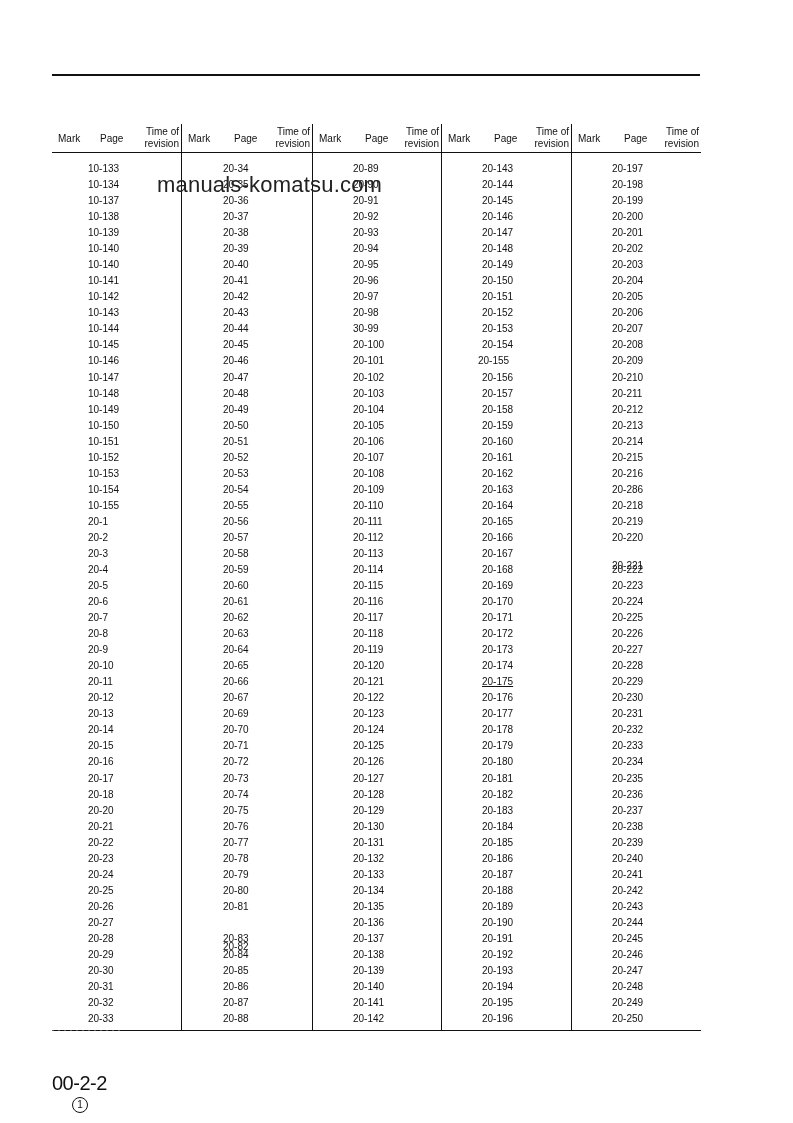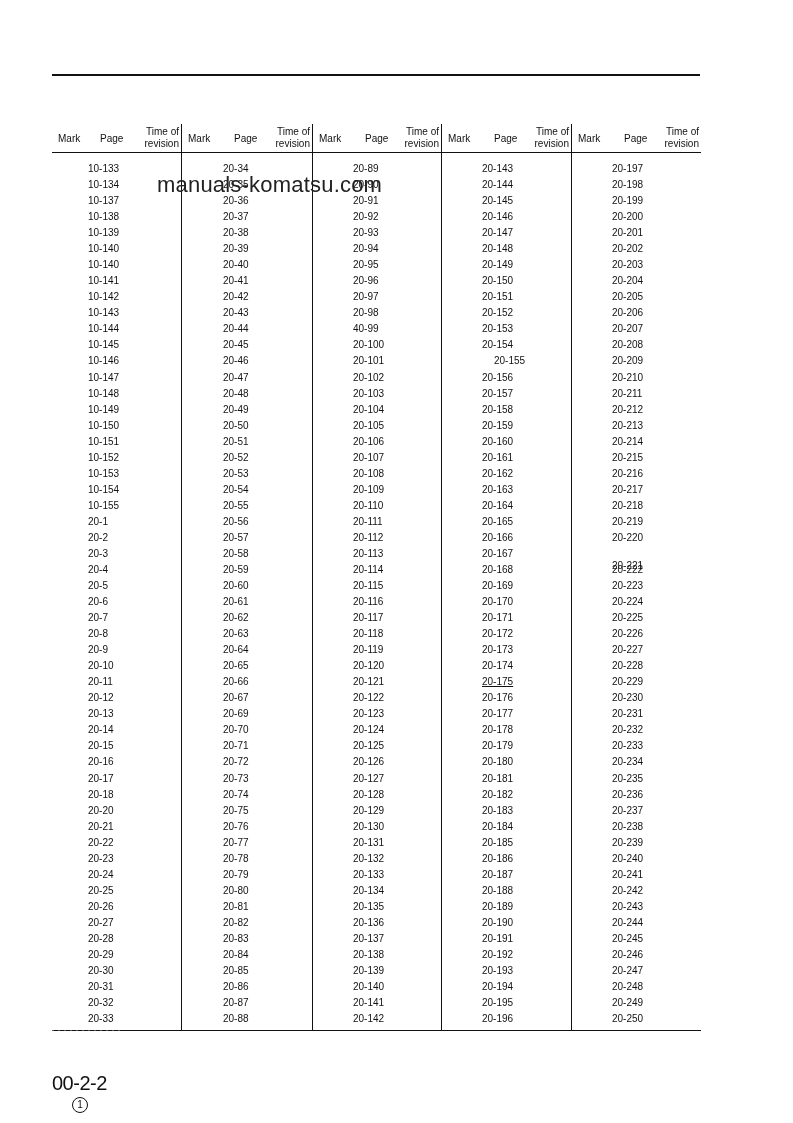--- a/index.html
+++ b/index.html
@@ -350,21 +350,21 @@
         <div class="row" style="top: 705.76px;">
           <span class="pg" style="left: 41px;">20-79</span>
         </div>
         <div class="row" style="top: 721.8px;">
           <span class="pg" style="left: 41px;">20-80</span>
         </div>
         <div class="row" style="top: 737.84px;">
           <span class="pg" style="left: 41px;">20-81</span>
         </div>
         <div class="row" style="top: 753.88px;">
-          <span class="pg" style="left: 41px;">20-82</span>
+          <span class="pg" style="left: 41px; margin-top: 24px;">20-82</span>
         </div>
         <div class="row" style="top: 769.92px;">
           <span class="pg" style="left: 41px;">20-83</span>
         </div>
         <div class="row" style="top: 785.96px;">
           <span class="pg" style="left: 41px;">20-84</span>
         </div>
         <div class="row" style="top: 802px;">
           <span class="pg" style="left: 41px;">20-85</span>
         </div>
@@ -411,21 +411,21 @@
         <div class="row" style="top: 112.28px;">
           <span class="pg" style="left: 40px;">20-96</span>
         </div>
         <div class="row" style="top: 128.32px;">
           <span class="pg" style="left: 40px;">20-97</span>
         </div>
         <div class="row" style="top: 144.36px;">
           <span class="pg" style="left: 40px;">20-98</span>
         </div>
         <div class="row" style="top: 160.4px;">
-          <span class="pg" style="left: 40px;">40-99</span>
+          <span class="pg" style="left: 40px;">30-99</span>
         </div>
         <div class="row" style="top: 176.44px;">
           <span class="pg" style="left: 40px;">20-100</span>
         </div>
         <div class="row" style="top: 192.48px;">
           <span class="pg" style="left: 40px;">20-101</span>
         </div>
         <div class="row" style="top: 208.52px;">
           <span class="pg" style="left: 40px;">20-102</span>
         </div>
@@ -589,21 +589,21 @@
         <div class="row" style="top: 144.36px;">
           <span class="pg" style="left: 40px;">20-152</span>
         </div>
         <div class="row" style="top: 160.4px;">
           <span class="pg" style="left: 40px;">20-153</span>
         </div>
         <div class="row" style="top: 176.44px;">
           <span class="pg" style="left: 40px;">20-154</span>
         </div>
         <div class="row" style="top: 192.48px;">
-          <span class="pg" style="left: 52px;">20-155</span>
+          <span class="pg" style="left: 36px;">20-155</span>
         </div>
         <div class="row" style="top: 208.52px;">
           <span class="pg" style="left: 40px;">20-156</span>
         </div>
         <div class="row" style="top: 224.56px;">
           <span class="pg" style="left: 40px;">20-157</span>
         </div>
         <div class="row" style="top: 240.6px;">
           <span class="pg" style="left: 40px;">20-158</span>
         </div>
@@ -785,21 +785,21 @@
         <div class="row" style="top: 272.68px;">
           <span class="pg" style="left: 40px;">20-214</span>
         </div>
         <div class="row" style="top: 288.72px;">
           <span class="pg" style="left: 40px;">20-215</span>
         </div>
         <div class="row" style="top: 304.76px;">
           <span class="pg" style="left: 40px;">20-216</span>
         </div>
         <div class="row" style="top: 320.8px;">
-          <span class="pg" style="left: 40px;">20-217</span>
+          <span class="pg" style="left: 40px;">20-286</span>
         </div>
         <div class="row" style="top: 336.84px;">
           <span class="pg" style="left: 40px;">20-218</span>
         </div>
         <div class="row" style="top: 352.88px;">
           <span class="pg" style="left: 40px;">20-219</span>
         </div>
         <div class="row" style="top: 368.92px;">
           <span class="pg" style="left: 40px;">20-220</span>
         </div>

